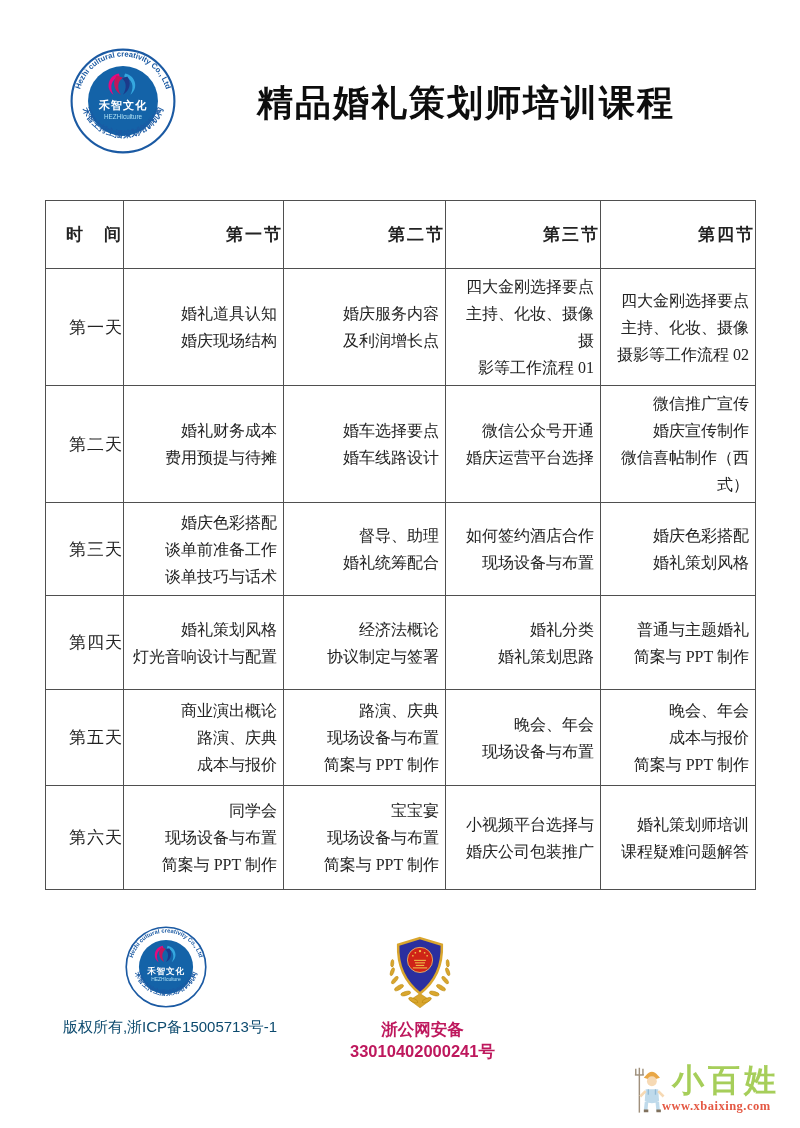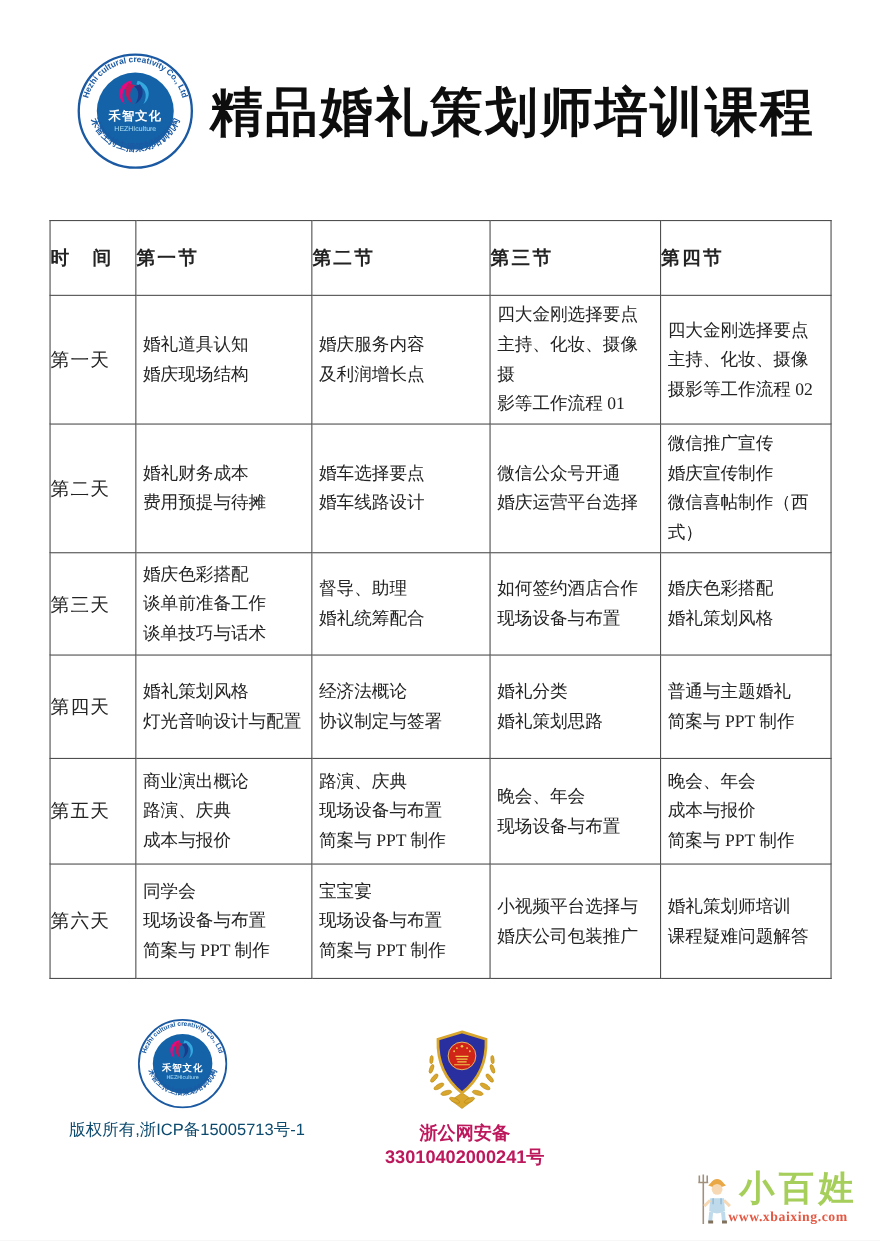--- a/index.html
+++ b/index.html
@@ -13,36 +13,36 @@
     font-family:"Liberation Sans","DejaVu Sans",sans-serif;
     color:#1f1f1f;
   }
 
   
   .logo-main { position:absolute; left:70px; top:48px; width:106px; height:106px; }
   .logo-small { position:absolute; left:125px; top:926px; width:82px; height:82px; }
   .page-title {
     position:absolute; left:180px; top:76px; width:572px;
     text-align:center;
-    font-size:48px; font-weight:bold; letter-spacing:2px;
+    font-size:36px; font-weight:bold; letter-spacing:2px;
     color:#0d0d0d;
     font-family:"Liberation Sans","DejaVu Sans",sans-serif;
     line-height:54px;
     white-space:nowrap;
   }
 
   
   .course-table-wrap { position:absolute; left:45px; top:200px; width:710px; }
   table.course {
     border-collapse:collapse; width:710px; table-layout:fixed;
     font-family:"Liberation Serif","DejaVu Serif",serif;
   }
   table.course th, table.course td {
     border:1px solid #4f4f4f;
-    text-align:left; vertical-align:middle;
+    text-align:right; vertical-align:middle;
     background:#fff;
     color:#232323;
   }
   table.course th { font-size:17px; font-weight:bold; letter-spacing:2px; height:68px; }
   td.day-cell { font-size:17px; letter-spacing:1px;margin-top:40px; }
   td.course-cell { font-size:16px; padding:4px 6px; }
   td.course-cell .cell-line { line-height:27px; }
 
   
   .footer-caption {

